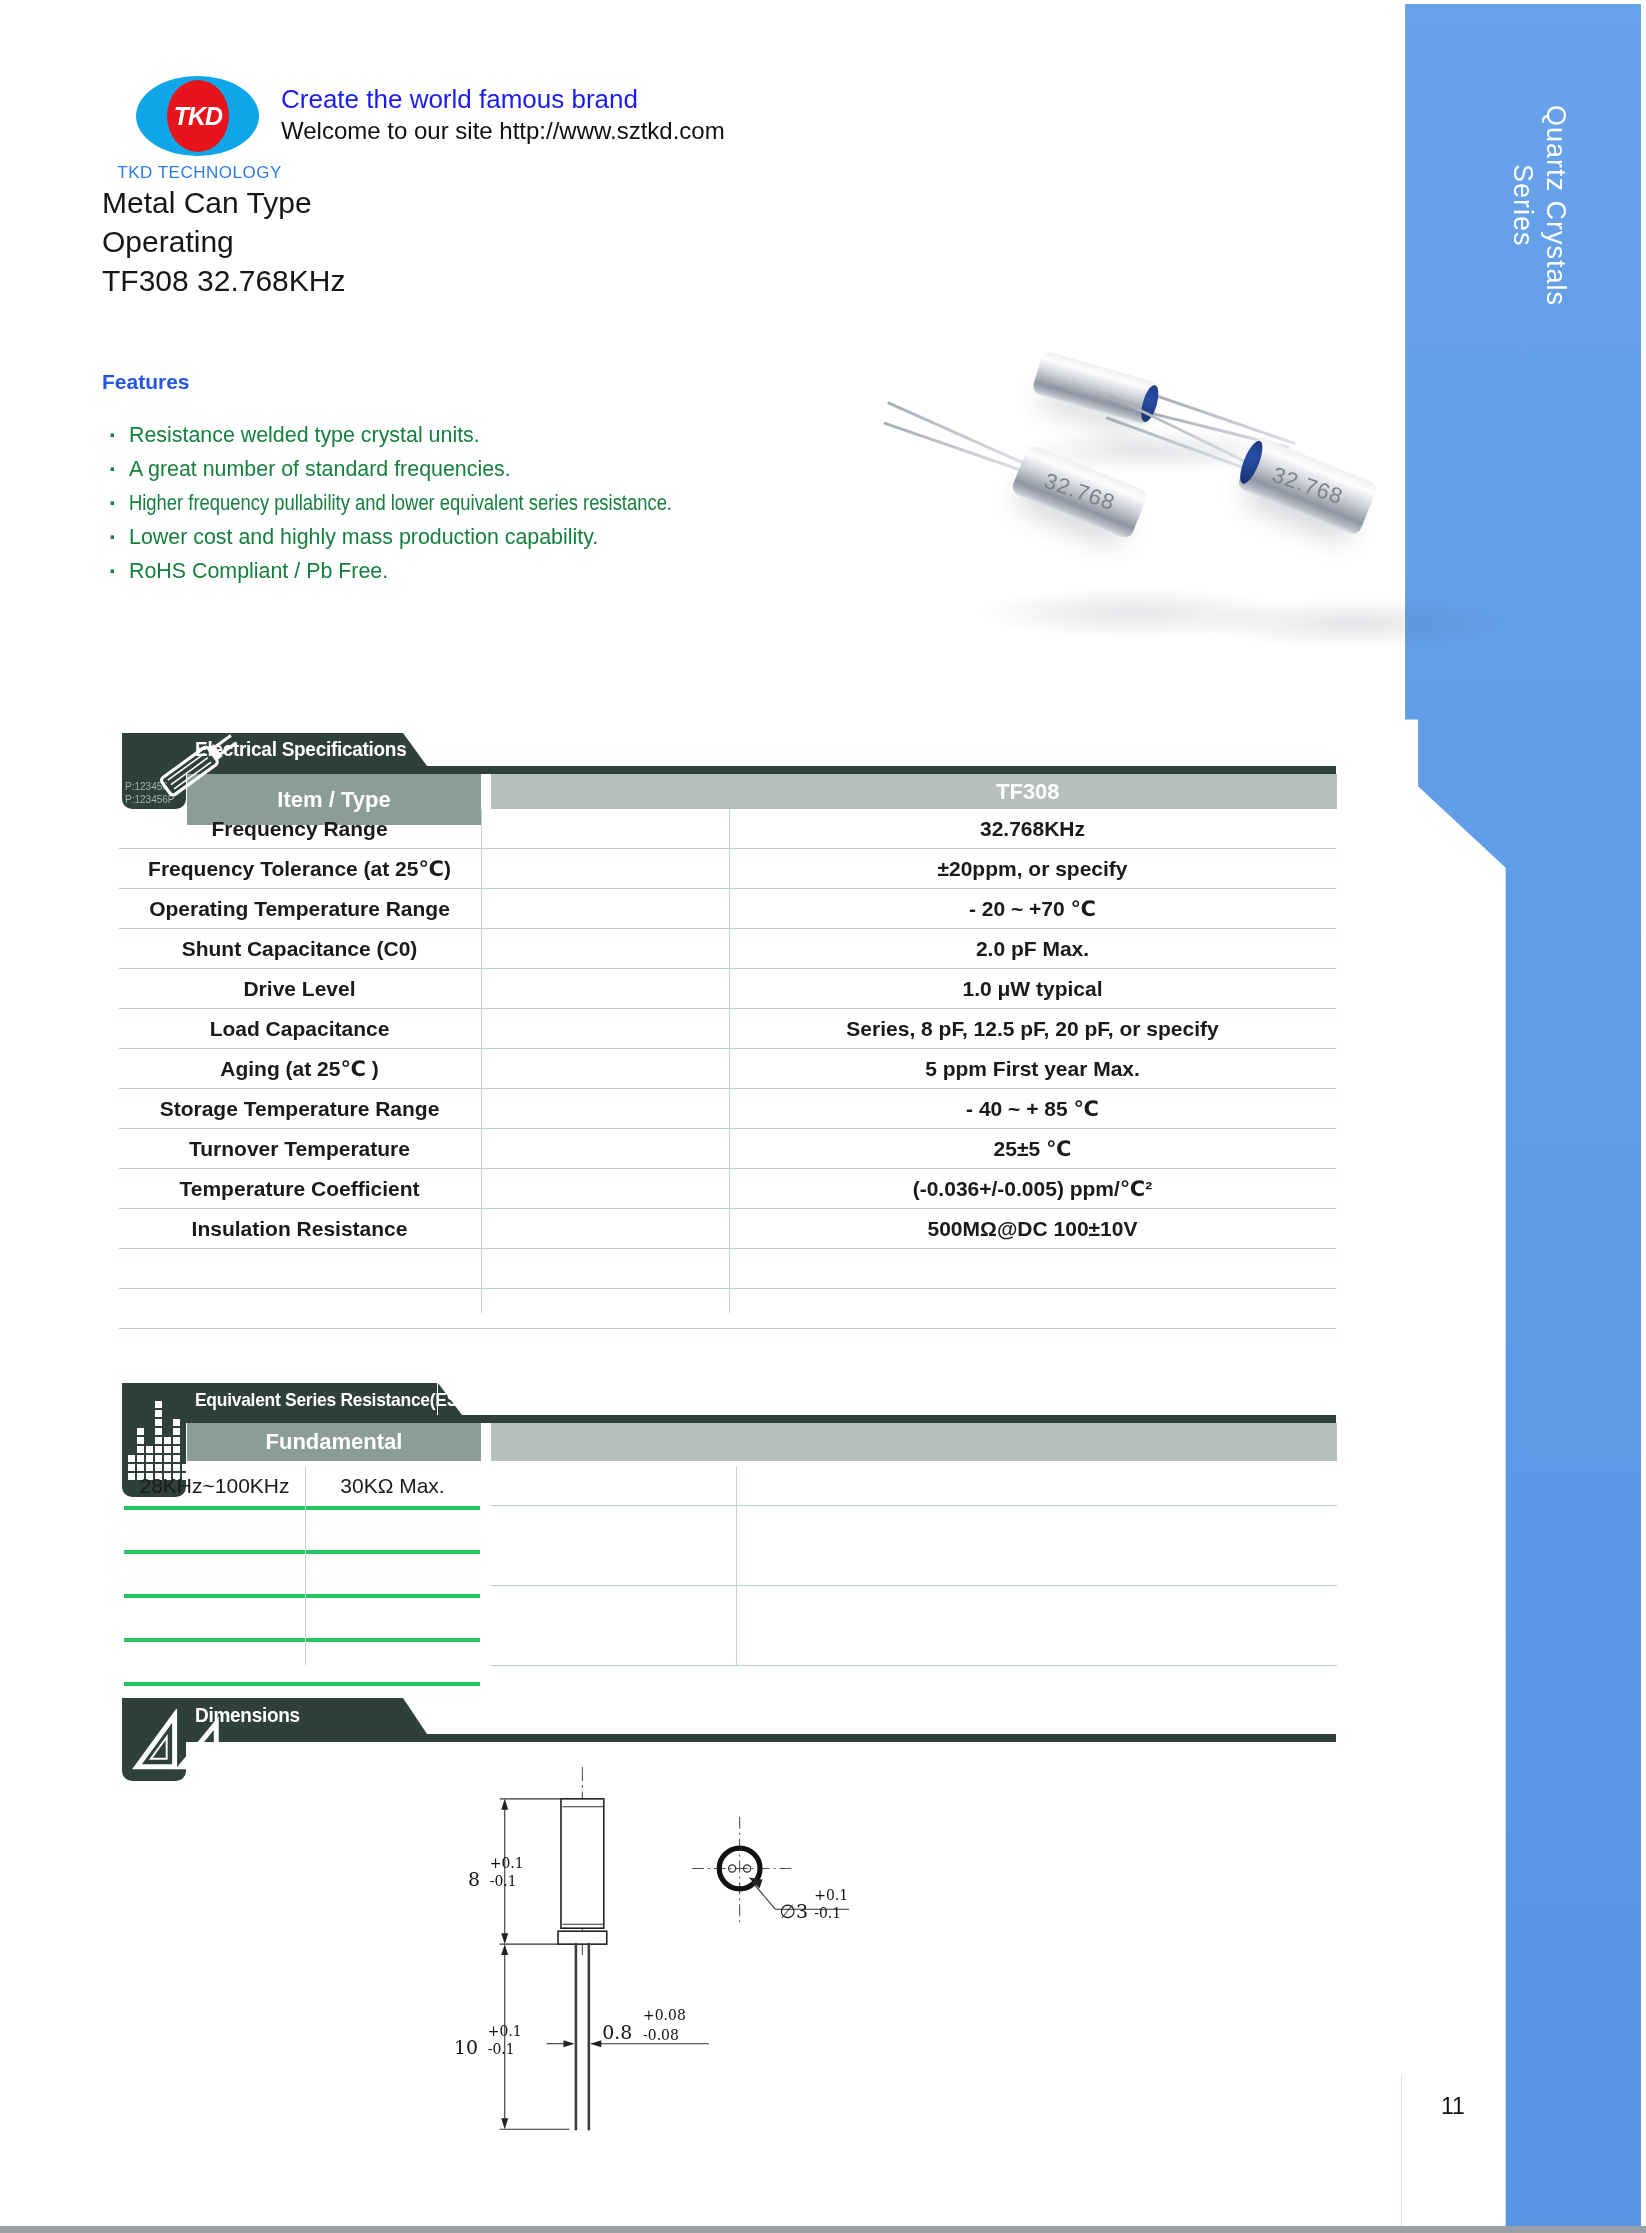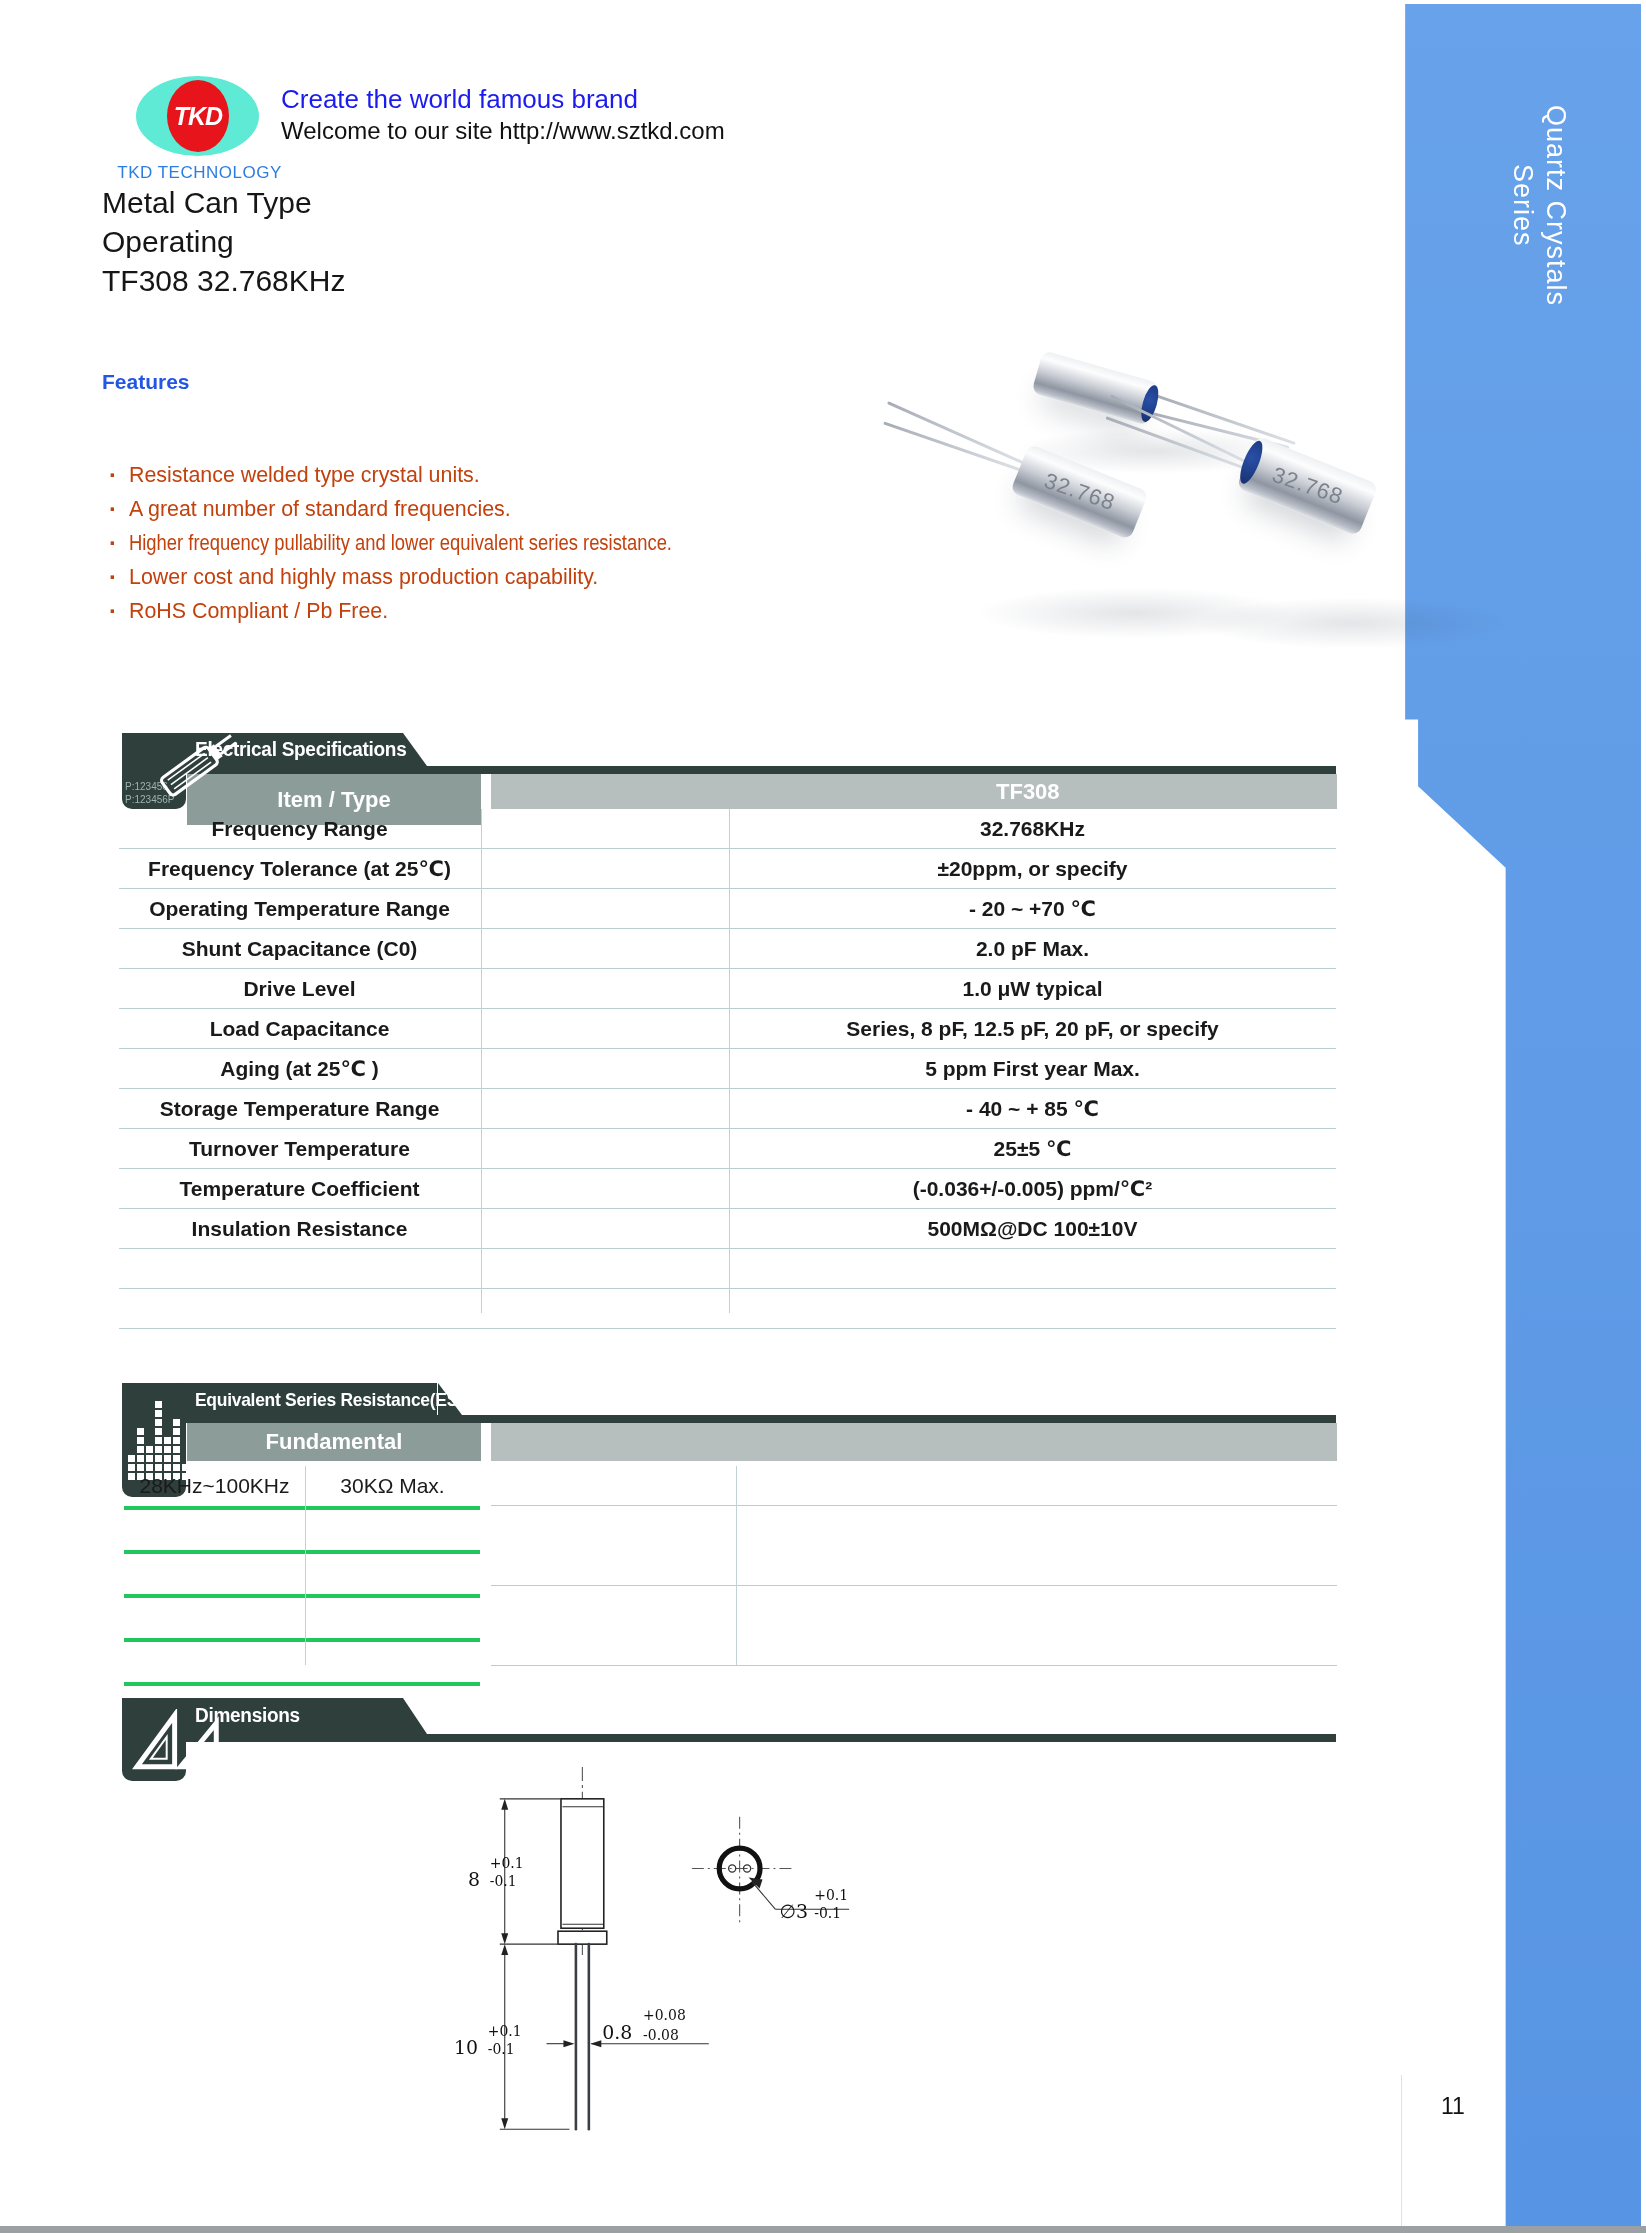--- a/index.html
+++ b/index.html
@@ -1,32 +1,32 @@
 <!DOCTYPE html>
 <html><head>
 <meta charset="utf-8">
 <style>
   html,body{margin:0;padding:0;background:#fff;}
   .page{position:relative;width:1647px;height:2234px;background:#ffffff;
         font-family:"Liberation Sans","DejaVu Sans",sans-serif;overflow:hidden;color:#1a1a1a;}
   .abs{position:absolute;}
 
   
-  .logo-ellipse{left:136px;top:76px;width:123px;height:80px;border-radius:50%;background:#5eead4;}
+  .logo-ellipse{left:136px;top:76px;width:123px;height:80px;border-radius:50%;background:#0ea5e9;}
   .logo-red{position:absolute;left:31px;top:4px;width:62px;height:72px;border-radius:50%;background:#e8141c;
             display:flex;align-items:center;justify-content:center;}
   .logo-tkd{color:#fff;font-weight:bold;font-style:italic;font-size:25px;letter-spacing:-1px;}
   .logo-sub{left:100px;top:163px;width:199px;text-align:center;color:#2d7ce4;font-size:17px;letter-spacing:0.5px;}
   .slogan{left:281px;top:84px;font-size:26px;color:#1b1bf0;}
   .welcome{left:281px;top:117px;font-size:24px;color:#111;}
 
   
   .doc-title{left:102px;top:183px;font-size:30px;line-height:39px;color:#161616;}
   .features-h{left:102px;top:370px;font-size:21px;font-weight:bold;color:#2456e4;}
-  .features{left:109px;top:418px;font-size:21.4px;color:#c2410c;margin-top:40px;}
+  .features{left:109px;top:418px;font-size:21.4px;color:#15803d;}
   .feat-item{height:34px;display:flex;align-items:center;white-space:nowrap;}
   .feat-item::before{content:"·";font-weight:bold;margin-right:12px;font-size:24px;}
   .cond{transform:scaleX(.86);transform-origin:left center;display:inline-block;}
 
   
   .ban-bar{background:#2e3f3c;}
   .ban-slant{width:24px;background:#2e3f3c;clip-path:polygon(0 0,100% 100%,0 100%);}
   .ban-strip{background:#2e3f3c;height:8px;}
   .ban-box{width:64px;background:#2e3f3c;border-radius:10px;}
   .ban-title{color:#fff;font-weight:bold;letter-spacing:-0.3px;transform:scaleX(.95);transform-origin:left center;white-space:nowrap;}

